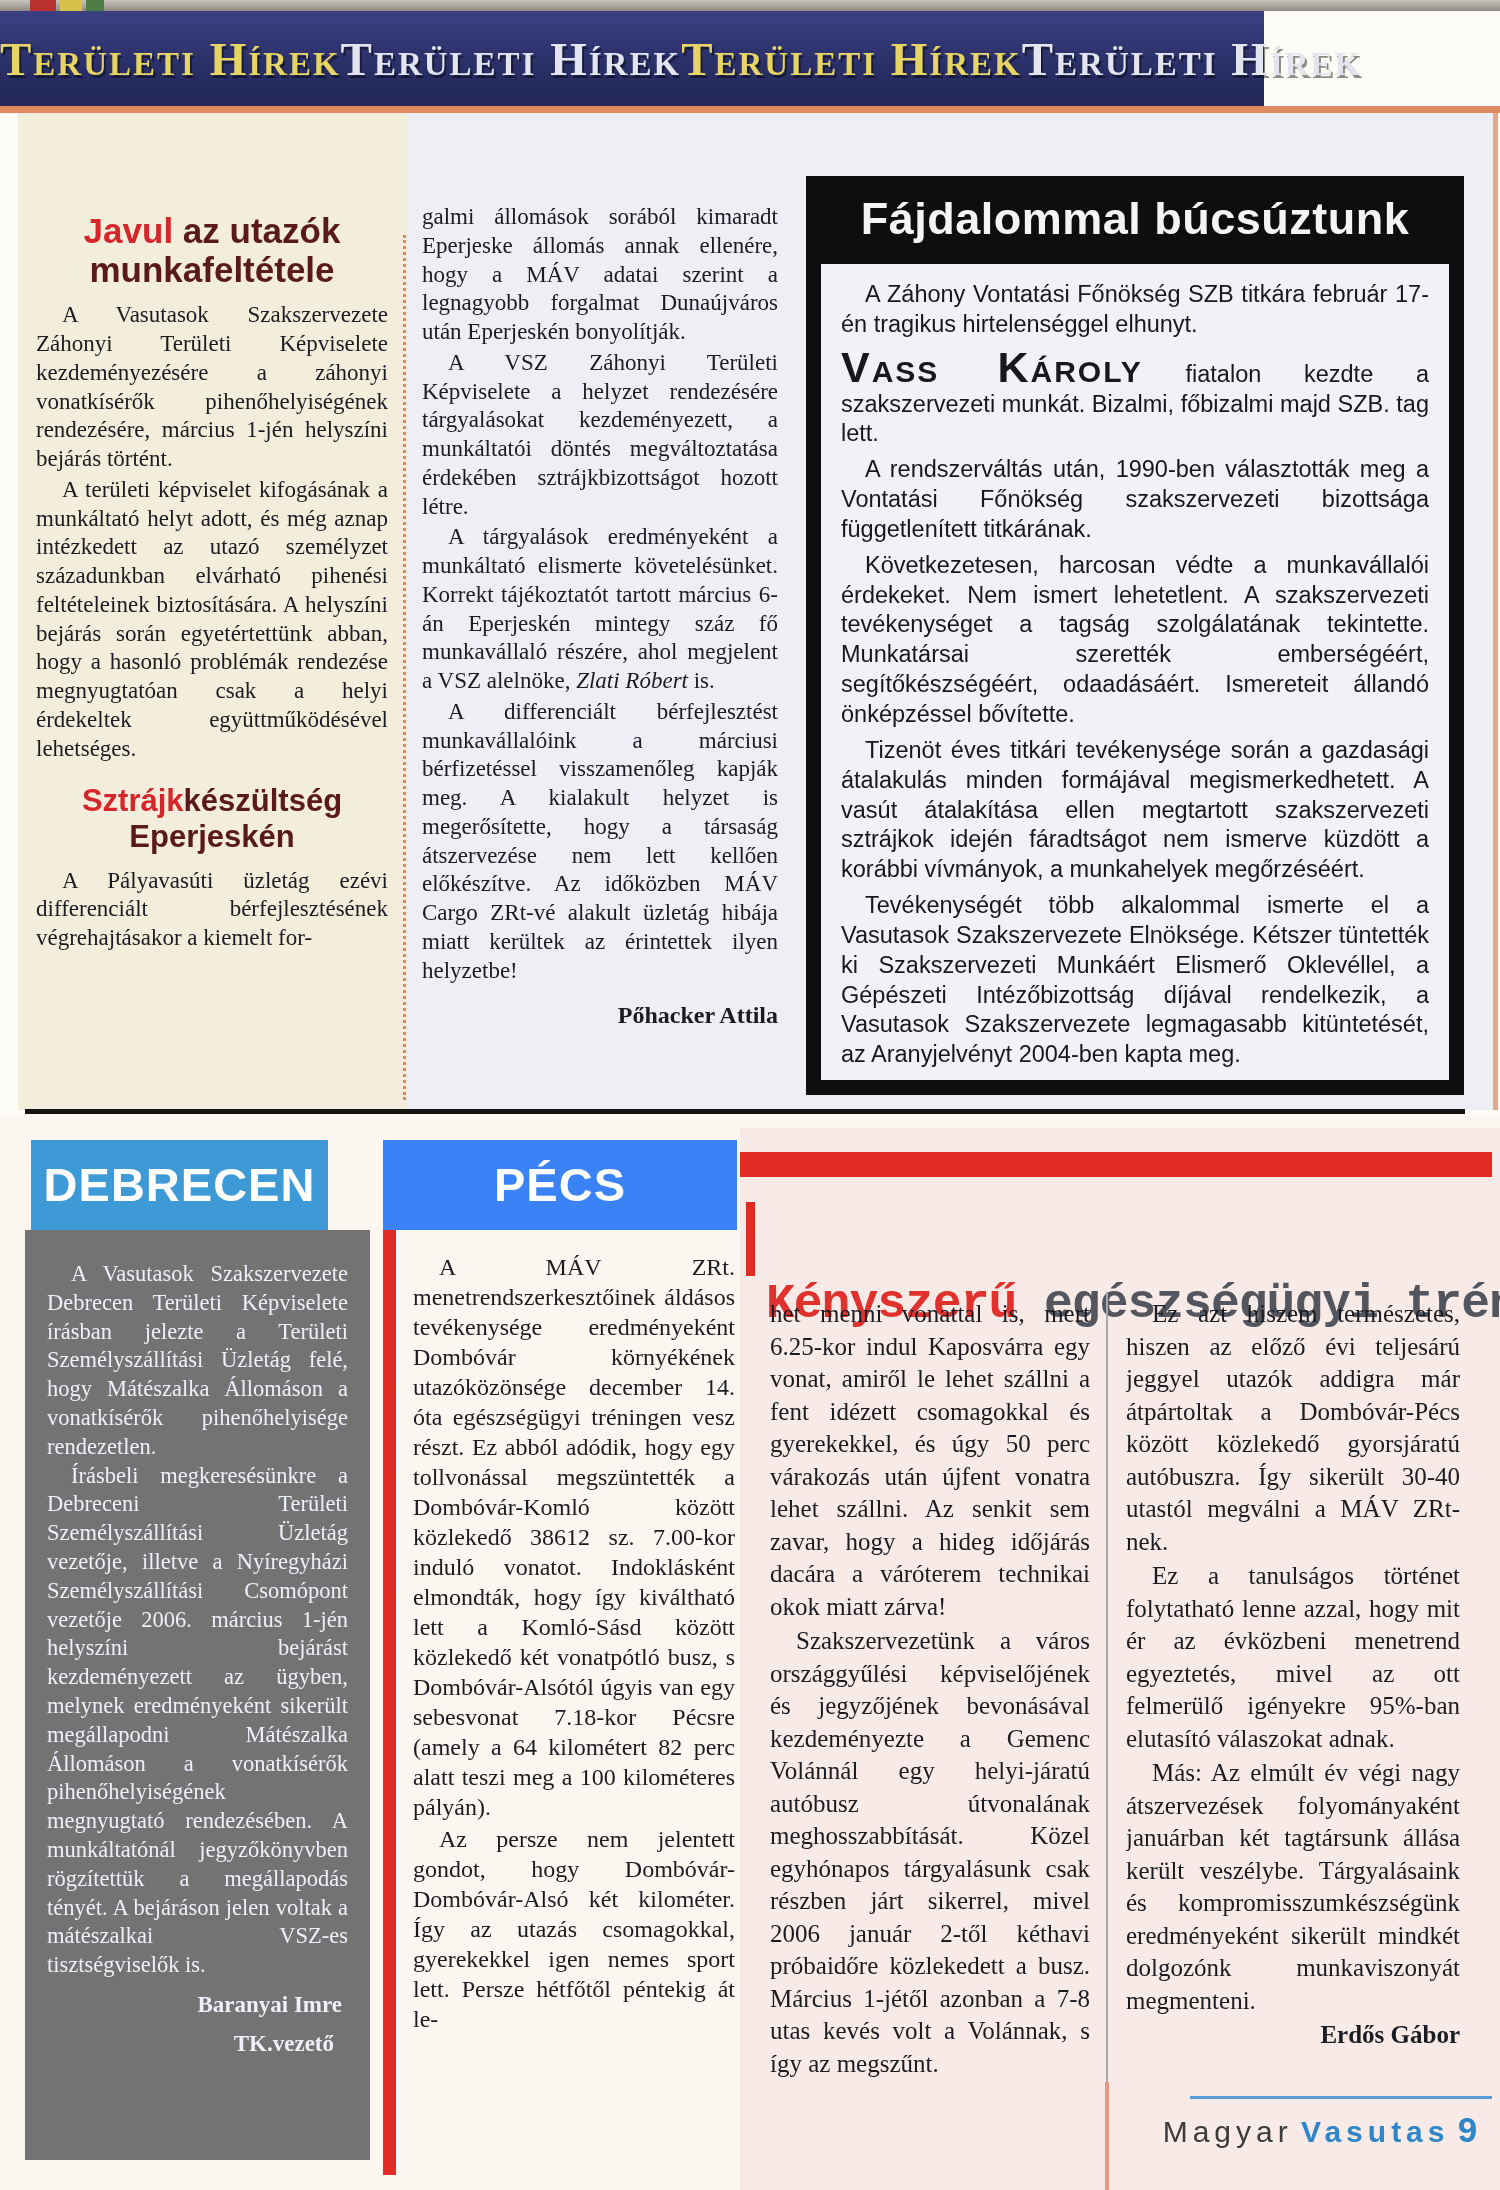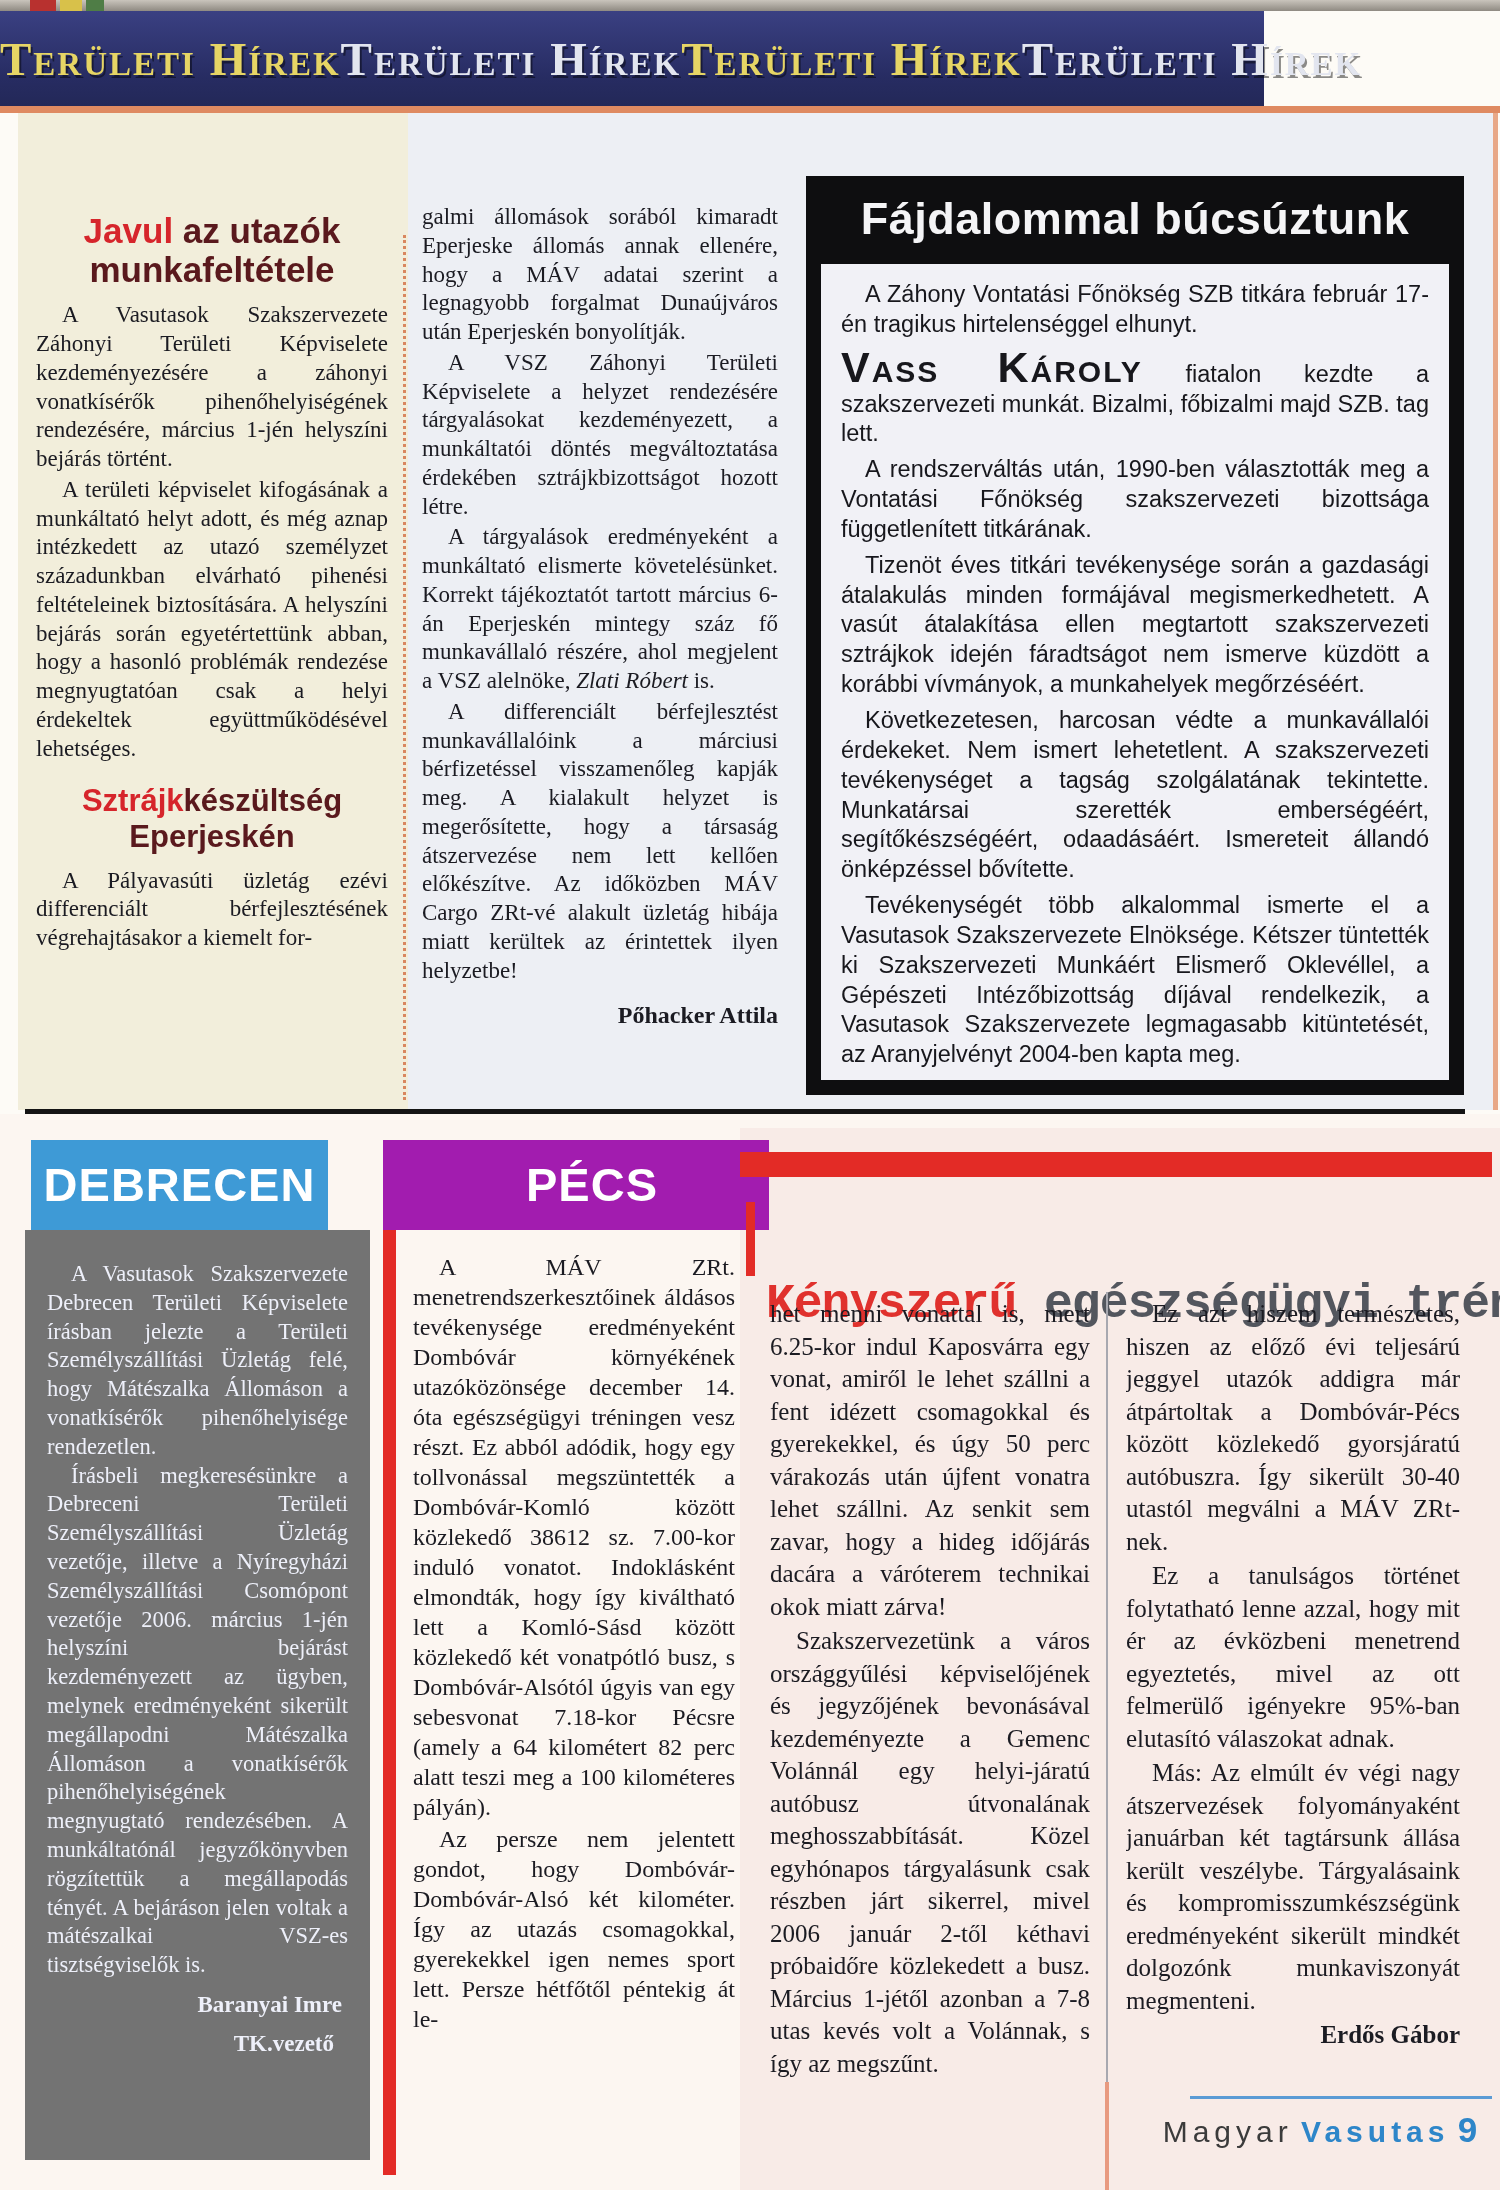--- a/index.html
+++ b/index.html
@@ -104,23 +104,23 @@
     left:25px;top:1230px;width:345px;height:930px;background:#737373;
     padding:30px 22px;box-sizing:border-box;overflow:hidden;
     font-size:22.5px;line-height:1.28;text-align:justify;color:#eef0fa;
   }
   .debrecen-panel p{margin:0;text-indent:24px;}
   .debrecen-panel .signature{color:#eef0fa;margin-top:10px;padding-right:6px;font-size:23px;}
   .debrecen-panel .sig-title{padding-right:14px;}
 
   
   .pecs-bar{
-    left:383px;top:1140px;width:354px;height:90px;background:#a21caf;
+    left:383px;top:1140px;width:354px;height:90px;background:#3b82f6;
     color:#fff;font-family:"Liberation Sans", sans-serif;font-weight:bold;font-size:47px;
-    text-align:center;line-height:90px;letter-spacing:1px;padding-left:32px;
+    text-align:center;line-height:90px;letter-spacing:1px;
   }
   .pecs-red-bar{left:383px;top:1230px;width:13px;height:945px;background:#e32b26;}
   .pecs-body{left:413px;top:1252px;width:322px;height:920px;overflow:hidden;font-size:24px;}
 
   
   .training-red-rule{left:740px;top:1152px;width:752px;height:25px;background:#e32b26;}
   .training-tick{left:746px;top:1202px;width:9px;height:74px;background:#e32b26;}
   .training-title{
     left:766px;top:1277px;width:726px;
     font-family:Liberation Mono, monospace;font-weight:bold;font-size:48px;letter-spacing:-1px;
@@ -184,22 +184,22 @@
   <p>A differenciált bérfejlesztést munkavállalóink a márciusi bérfizetéssel visszamenőleg kapják meg. A kialakult helyzet is megerősítette, hogy a társaság átszervezése nem lett kellően előkészítve. Az időközben MÁV Cargo ZRt-vé alakult üzletág hibája miatt kerültek az érintettek ilyen helyzetbe!</p>
   <div class="signature">Pőhacker Attila</div>
 </div>
 
 <div class="abs obituary">
   <div class="ob-title">Fájdalommal búcsúztunk</div>
   <div class="ob-inner">
     <p>A Záhony Vontatási Főnökség SZB titkára február 17-én tragikus hirtelenséggel elhunyt.</p>
     <p class="noindent"><span class="ob-name">Vass Károly</span><span> fiatalon kezdte a szakszervezeti munkát. Bizalmi, főbizalmi majd SZB. tag lett.</span></p>
     <p>A rendszerváltás után, 1990-ben választották meg a Vontatási Főnökség szakszervezeti bizottsága függetlenített titkárának.</p>
+    <p>Következetesen, harcosan védte a munkavállalói érdekeket. Nem ismert lehetetlent. A szakszervezeti tevékenységet a tagság szolgálatának tekintette. Munkatársai szerették emberségéért, segítőkészségéért, odaadásáért. Ismereteit állandó önképzéssel bővítette.</p>
     <p>Tizenöt éves titkári tevékenysége során a gazdasági átalakulás minden formájával megismerkedhetett. A vasút átalakítása ellen megtartott szakszervezeti sztrájkok idején fáradtságot nem ismerve küzdött a korábbi vívmányok, a munkahelyek megőrzéséért.</p>
-    <p>Következetesen, harcosan védte a munkavállalói érdekeket. Nem ismert lehetetlent. A szakszervezeti tevékenységet a tagság szolgálatának tekintette. Munkatársai szerették emberségéért, segítőkészségéért, odaadásáért. Ismereteit állandó önképzéssel bővítette.</p>
     <p>Tevékenységét több alkalommal ismerte el a Vasutasok Szakszervezete Elnöksége. Kétszer tüntették ki Szakszervezeti Munkáért Elismerő Oklevéllel, a Gépészeti Intézőbizottság díjával rendelkezik, a Vasutasok Szakszervezete legmagasabb kitüntetését, az Aranyjelvényt 2004-ben kapta meg.</p>
     <p>Emlékét örökké megőrizzük!</p>
   </div>
 </div>
 
 <div class="abs bg-bottom"></div>
 <div class="abs bg-pink"></div>
 <div class="abs black-rule"></div>
 
 <div class="abs debrecen-bar">DEBRECEN</div>

